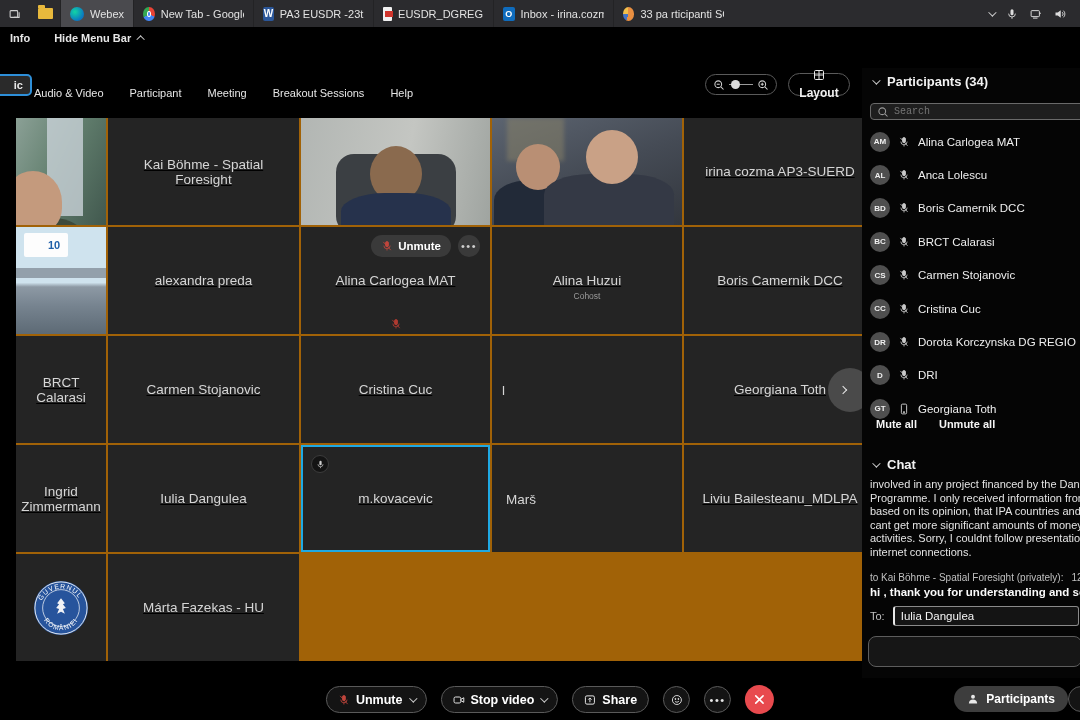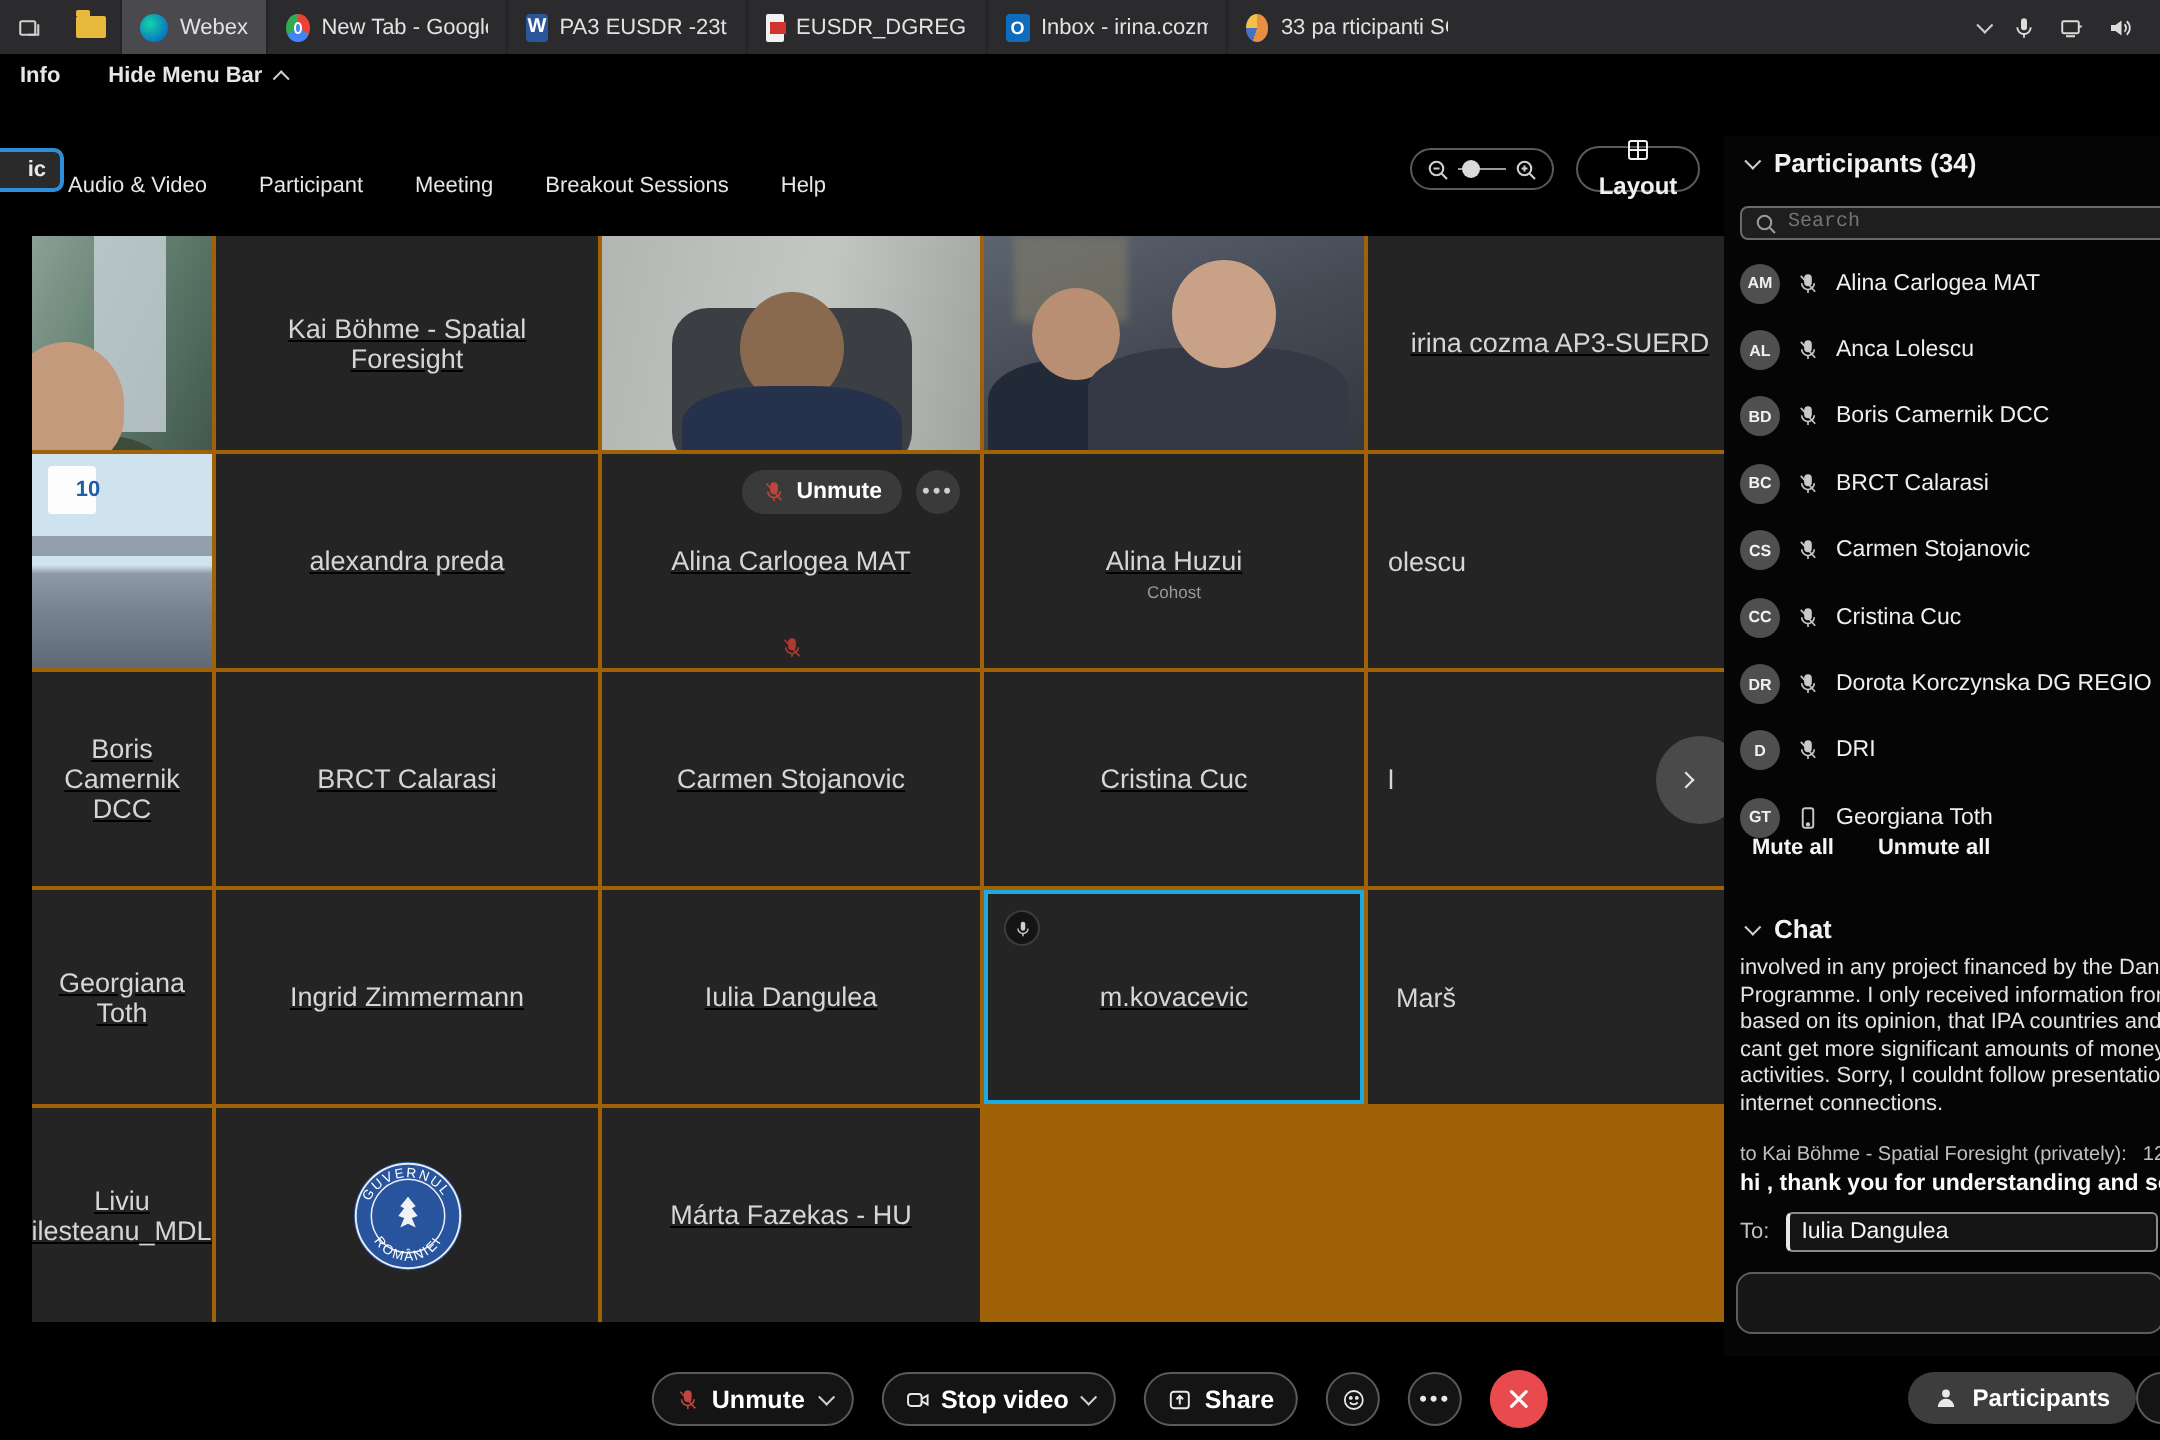--- a/index.html
+++ b/index.html
@@ -86,21 +86,21 @@
   .vid3 .head { position:absolute; left:50%; top:28px; transform:translateX(-50%); width:52px; height:56px; border-radius:50%; background:#8a6a4e; }
   .vid3 .body { position:absolute; left:50%; bottom:-14px; transform:translateX(-50%); width:110px; height:46px; border-radius:40% 40% 0 0; background:#26324c; }
   .vid4 { background:linear-gradient(160deg,#5c6470 0%,#454b55 50%,#33373e 100%); }
   .vid4 .glow { position:absolute; left:8%; top:0; width:30%; height:40%; background:#8b8468; opacity:.5; filter:blur(2px); }
   .vid4 .h1 { position:absolute; left:24px; top:26px; width:44px; height:46px; border-radius:50%; background:#b98f74; }
   .vid4 .b1 { position:absolute; left:2px; top:62px; width:92px; height:50px; border-radius:40% 40% 0 0; background:#222a38; }
   .vid4 .h2 { position:absolute; right:44px; top:12px; width:52px; height:54px; border-radius:50%; background:#c9a186; }
   .vid4 .b2 { position:absolute; right:8px; top:56px; width:130px; height:56px; border-radius:36% 36% 0 0; background:#343945; }
   .vid-bridge { background:linear-gradient(#cfe3ee 0%,#cfe3ee 52%,#8d99a4 56%,#76838f 74%,#5d6a75 100%); }
   .vid-bridge .truss { position:absolute; top:38%; left:0; width:100%; height:10px; background:#93a0ab; }
-  .vid-bridge .logo { position:absolute; top:6px; left:8px; width:24px; height:24px; background:#fdfdfd; border-radius:2px;
+  .vid-bridge .logo { position:absolute; top:6px; left:8px; width:44px; height:24px; background:#fdfdfd; border-radius:2px;
                       display:flex; align-items:center; justify-content:center; color:#1f5fa8; font-size:11px; font-weight:bold;padding-left:16px; }
   .seal { width:58px; height:58px; }
 
   
   .sidebar { position:absolute; top:68px; left:862px; width:218px; height:612px; background:#050505; color:#eee; }
   .pp-header { position:absolute; top:6px; left:10px; display:flex; align-items:center; gap:9px;
                font-size:13px; font-weight:bold; color:#f2f2f2; }
   .search-box { position:absolute; top:35px; left:8px; width:214px; height:17px; background:#1e1e1e;
                 border:1px solid #6a6a6a; border-radius:4px; display:flex; align-items:center; gap:5px; padding:0 6px; }
   .search-box input { background:transparent; border:none; outline:none; color:#cfcfcf; font-size:10px; width:100%;
@@ -295,23 +295,20 @@
           <line x1="8" y1="11.7" x2="8" y2="14"></line>
           <line x1="3" y1="2.5" x2="13" y2="13.5"></line>
         </svg>
     </div>
     <div class="tile">
       <span class="name">Alina Huzui</span>
       <span class="role">Cohost</span>
     </div>
 
     <div class="tile">
-        <span class="name partial">olescu</span>
-      </div>
-    <div class="tile">
         <span class="name">Boris Camernik DCC</span>
       </div>
     <div class="tile">
         <span class="name">BRCT Calarasi</span>
       </div>
     <div class="tile">
         <span class="name">Carmen Stojanovic</span>
       </div>
     <div class="tile">
         <span class="name">Cristina Cuc</span>

